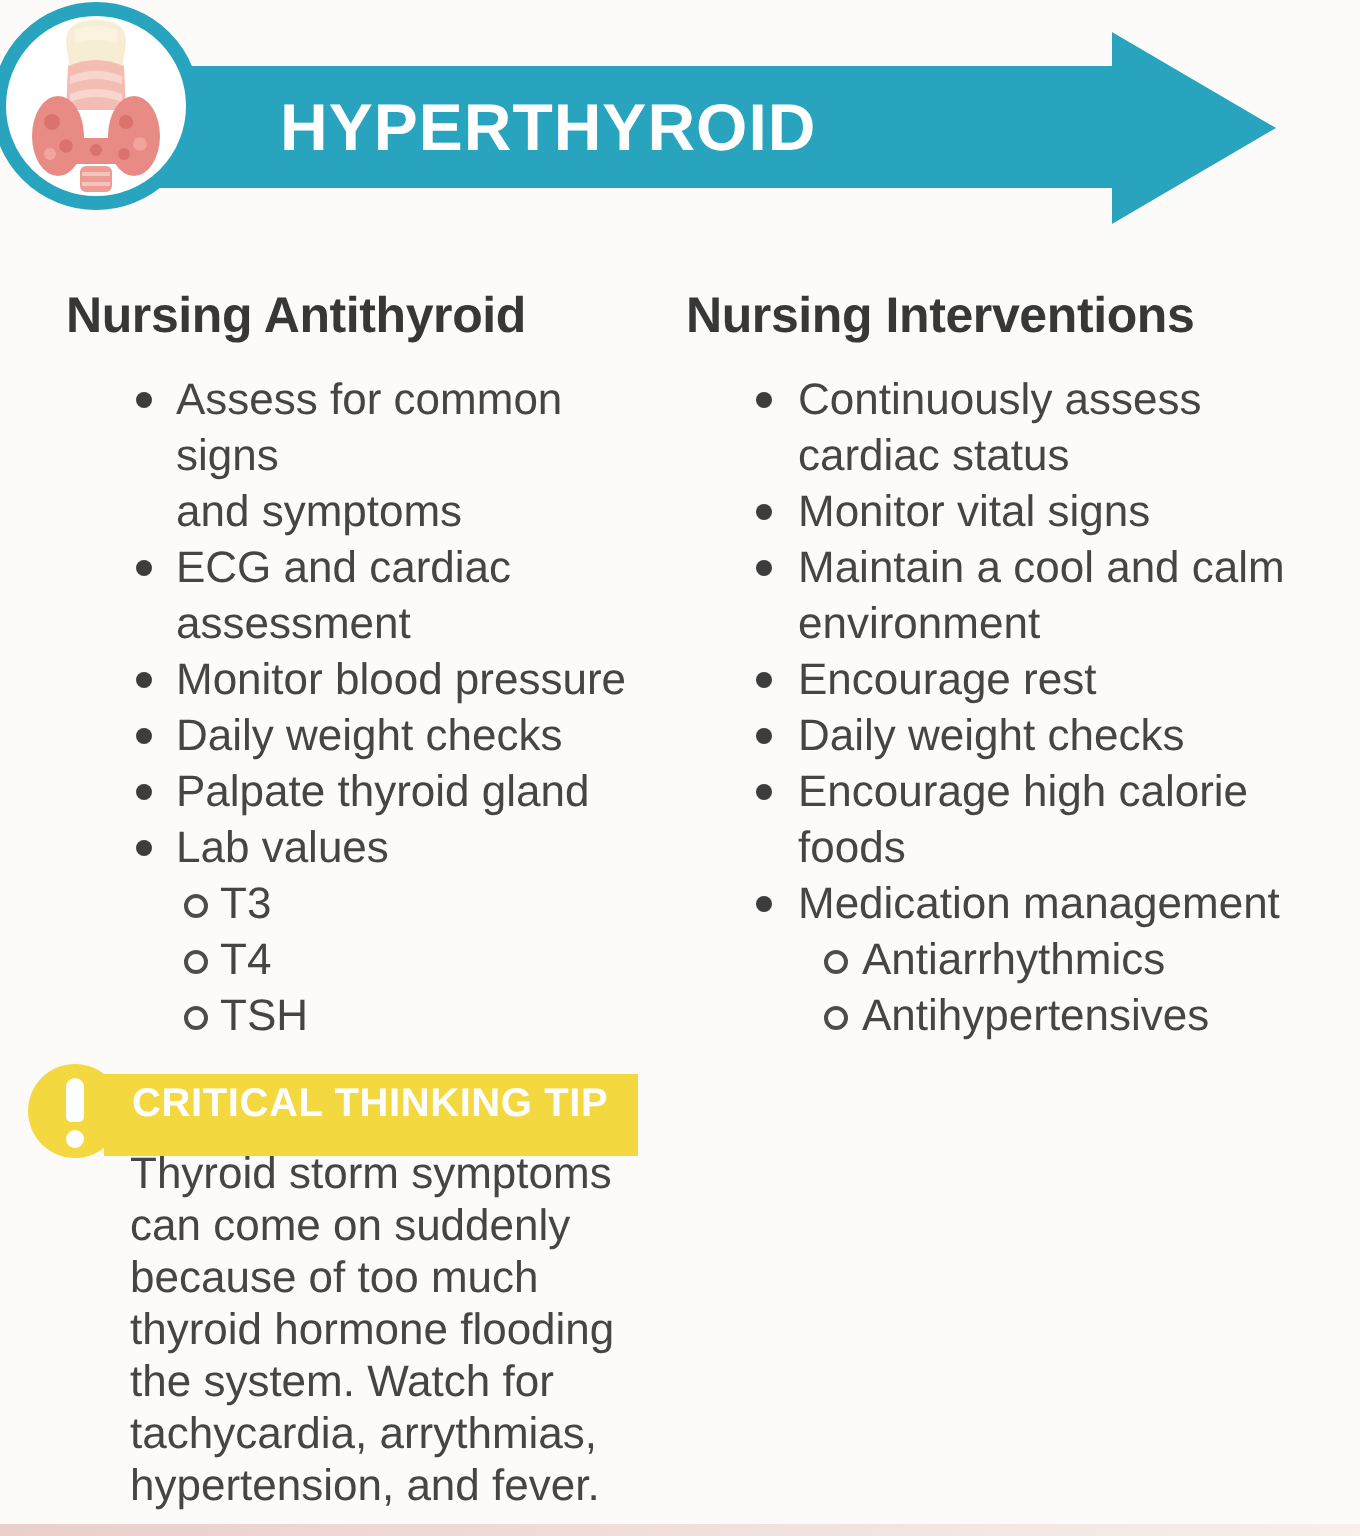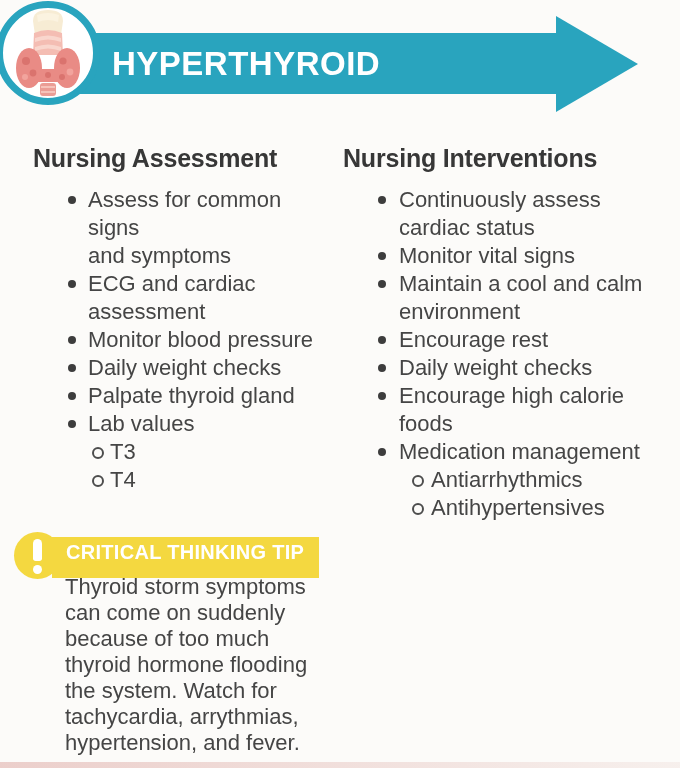--- a/index.html
+++ b/index.html
@@ -15,21 +15,21 @@
   .shaft{
     position:absolute;left:58px;top:33px;width:500px;height:61px;
     background:var(--teal);border-radius:16px 0 0 16px;
   }
   .arrowhead{
     position:absolute;left:556px;top:16px;width:0;height:0;
     border-top:48px solid transparent;border-bottom:48px solid transparent;
     border-left:82px solid var(--teal);
   }
   .banner-title{
-    position:absolute;left:112px;top:33px;height:61px;display:flex;align-items:center;
+    position:absolute;left:140px;top:33px;height:61px;display:flex;align-items:center;
     color:#fff;font-size:33px;font-weight:bold;letter-spacing:.5px;
   }
   .badge{
     position:absolute;left:-4px;top:1px;width:104px;height:104px;box-sizing:border-box;
     background:#fff;border:7px solid var(--teal);border-radius:50%;
     display:flex;align-items:center;justify-content:center;z-index:5;
   }
   .badge svg{display:block;}
 
   
@@ -121,32 +121,33 @@
         <circle cx="33" cy="66" r="3" fill="#da736e"></circle>
 
         <rect x="25" y="74" width="16" height="13" rx="3" fill="#eb9d95"></rect>
         <rect x="26" y="77" width="14" height="2" fill="#f6c3ba"></rect>
         <rect x="26" y="82" width="14" height="2" fill="#f6c3ba"></rect>
       </svg>
     </div>
   </header>
 
   <section class="col col-left">
-    <h2>Nursing Assessment</h2>
+    <h2>Nursing Antithyroid</h2>
     <ul>
         <li class="l1">Assess for common signs
 and symptoms</li>
         <li class="l1">ECG and cardiac
 assessment</li>
         <li class="l1">Monitor blood pressure</li>
         <li class="l1">Daily weight checks</li>
         <li class="l1">Palpate thyroid gland</li>
         <li class="l1">Lab values</li>
         <li class="l2">T3</li>
         <li class="l2">T4</li>
+        <li class="l2">TSH</li>
       </ul>
   </section>
 
   <section class="col col-right">
     <h2>Nursing Interventions</h2>
     <ul>
         <li class="l1">Continuously assess
 cardiac status</li>
         <li class="l1">Monitor vital signs</li>
         <li class="l1">Maintain a cool and calm

